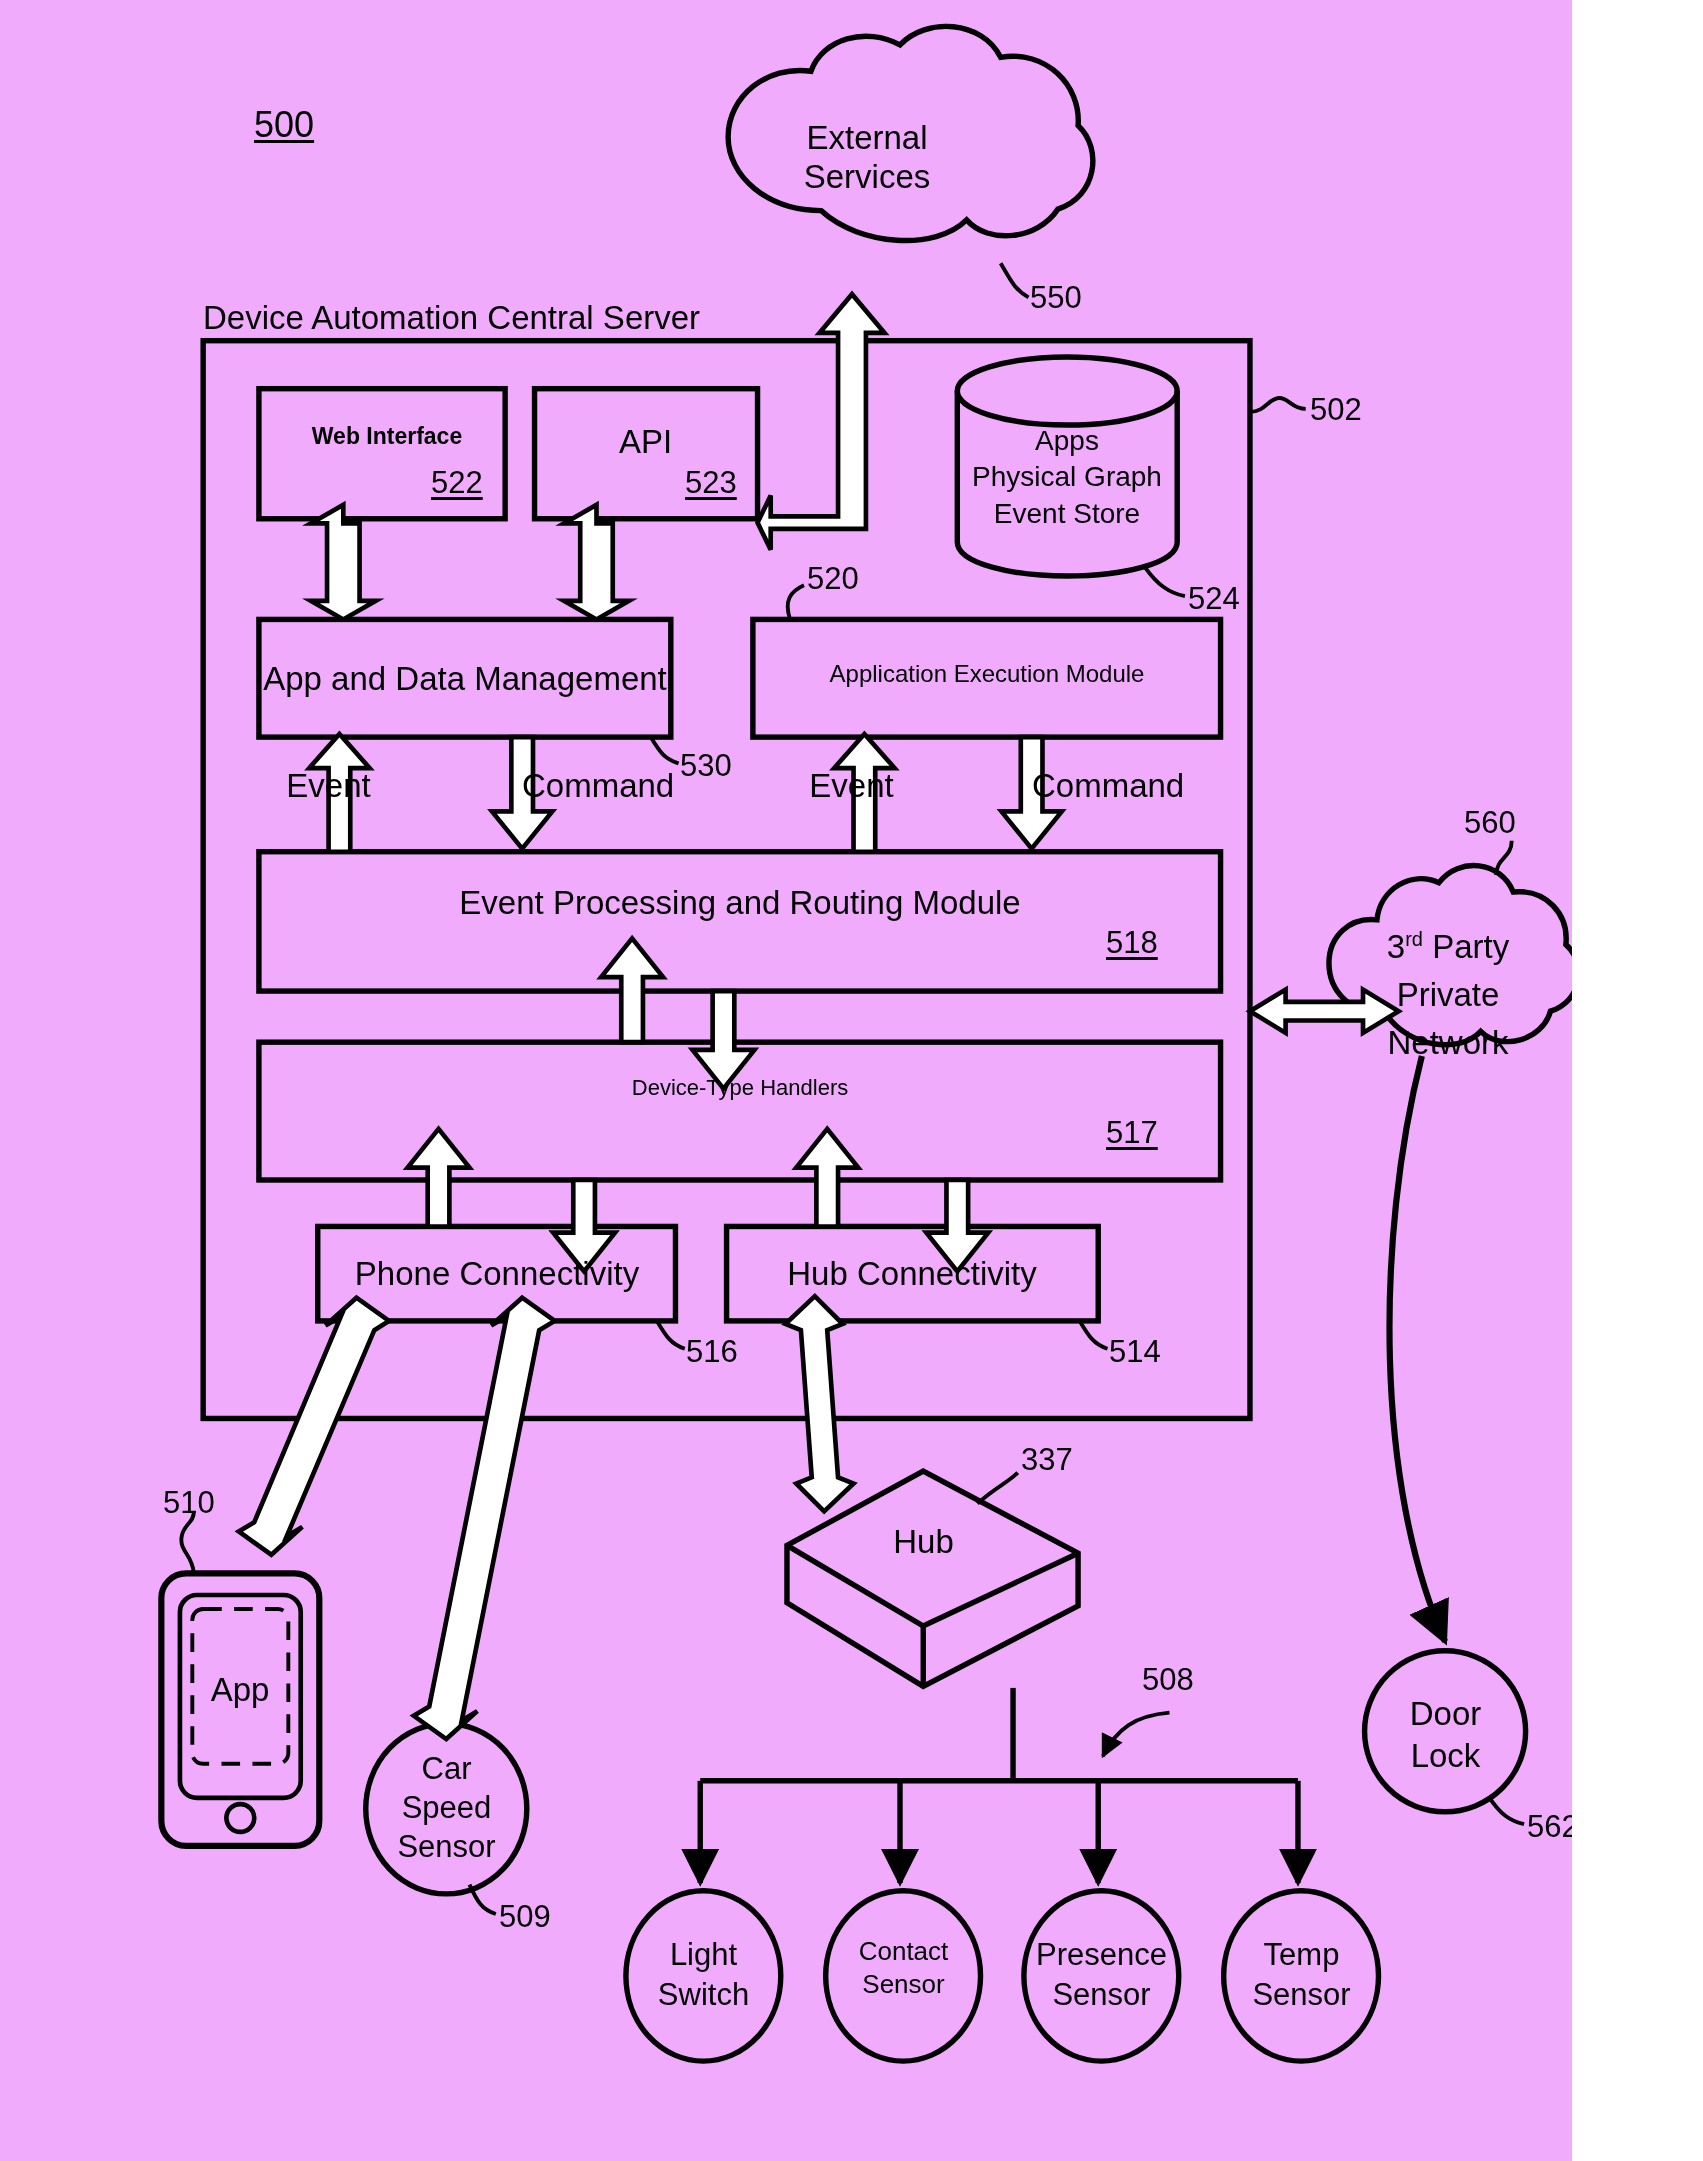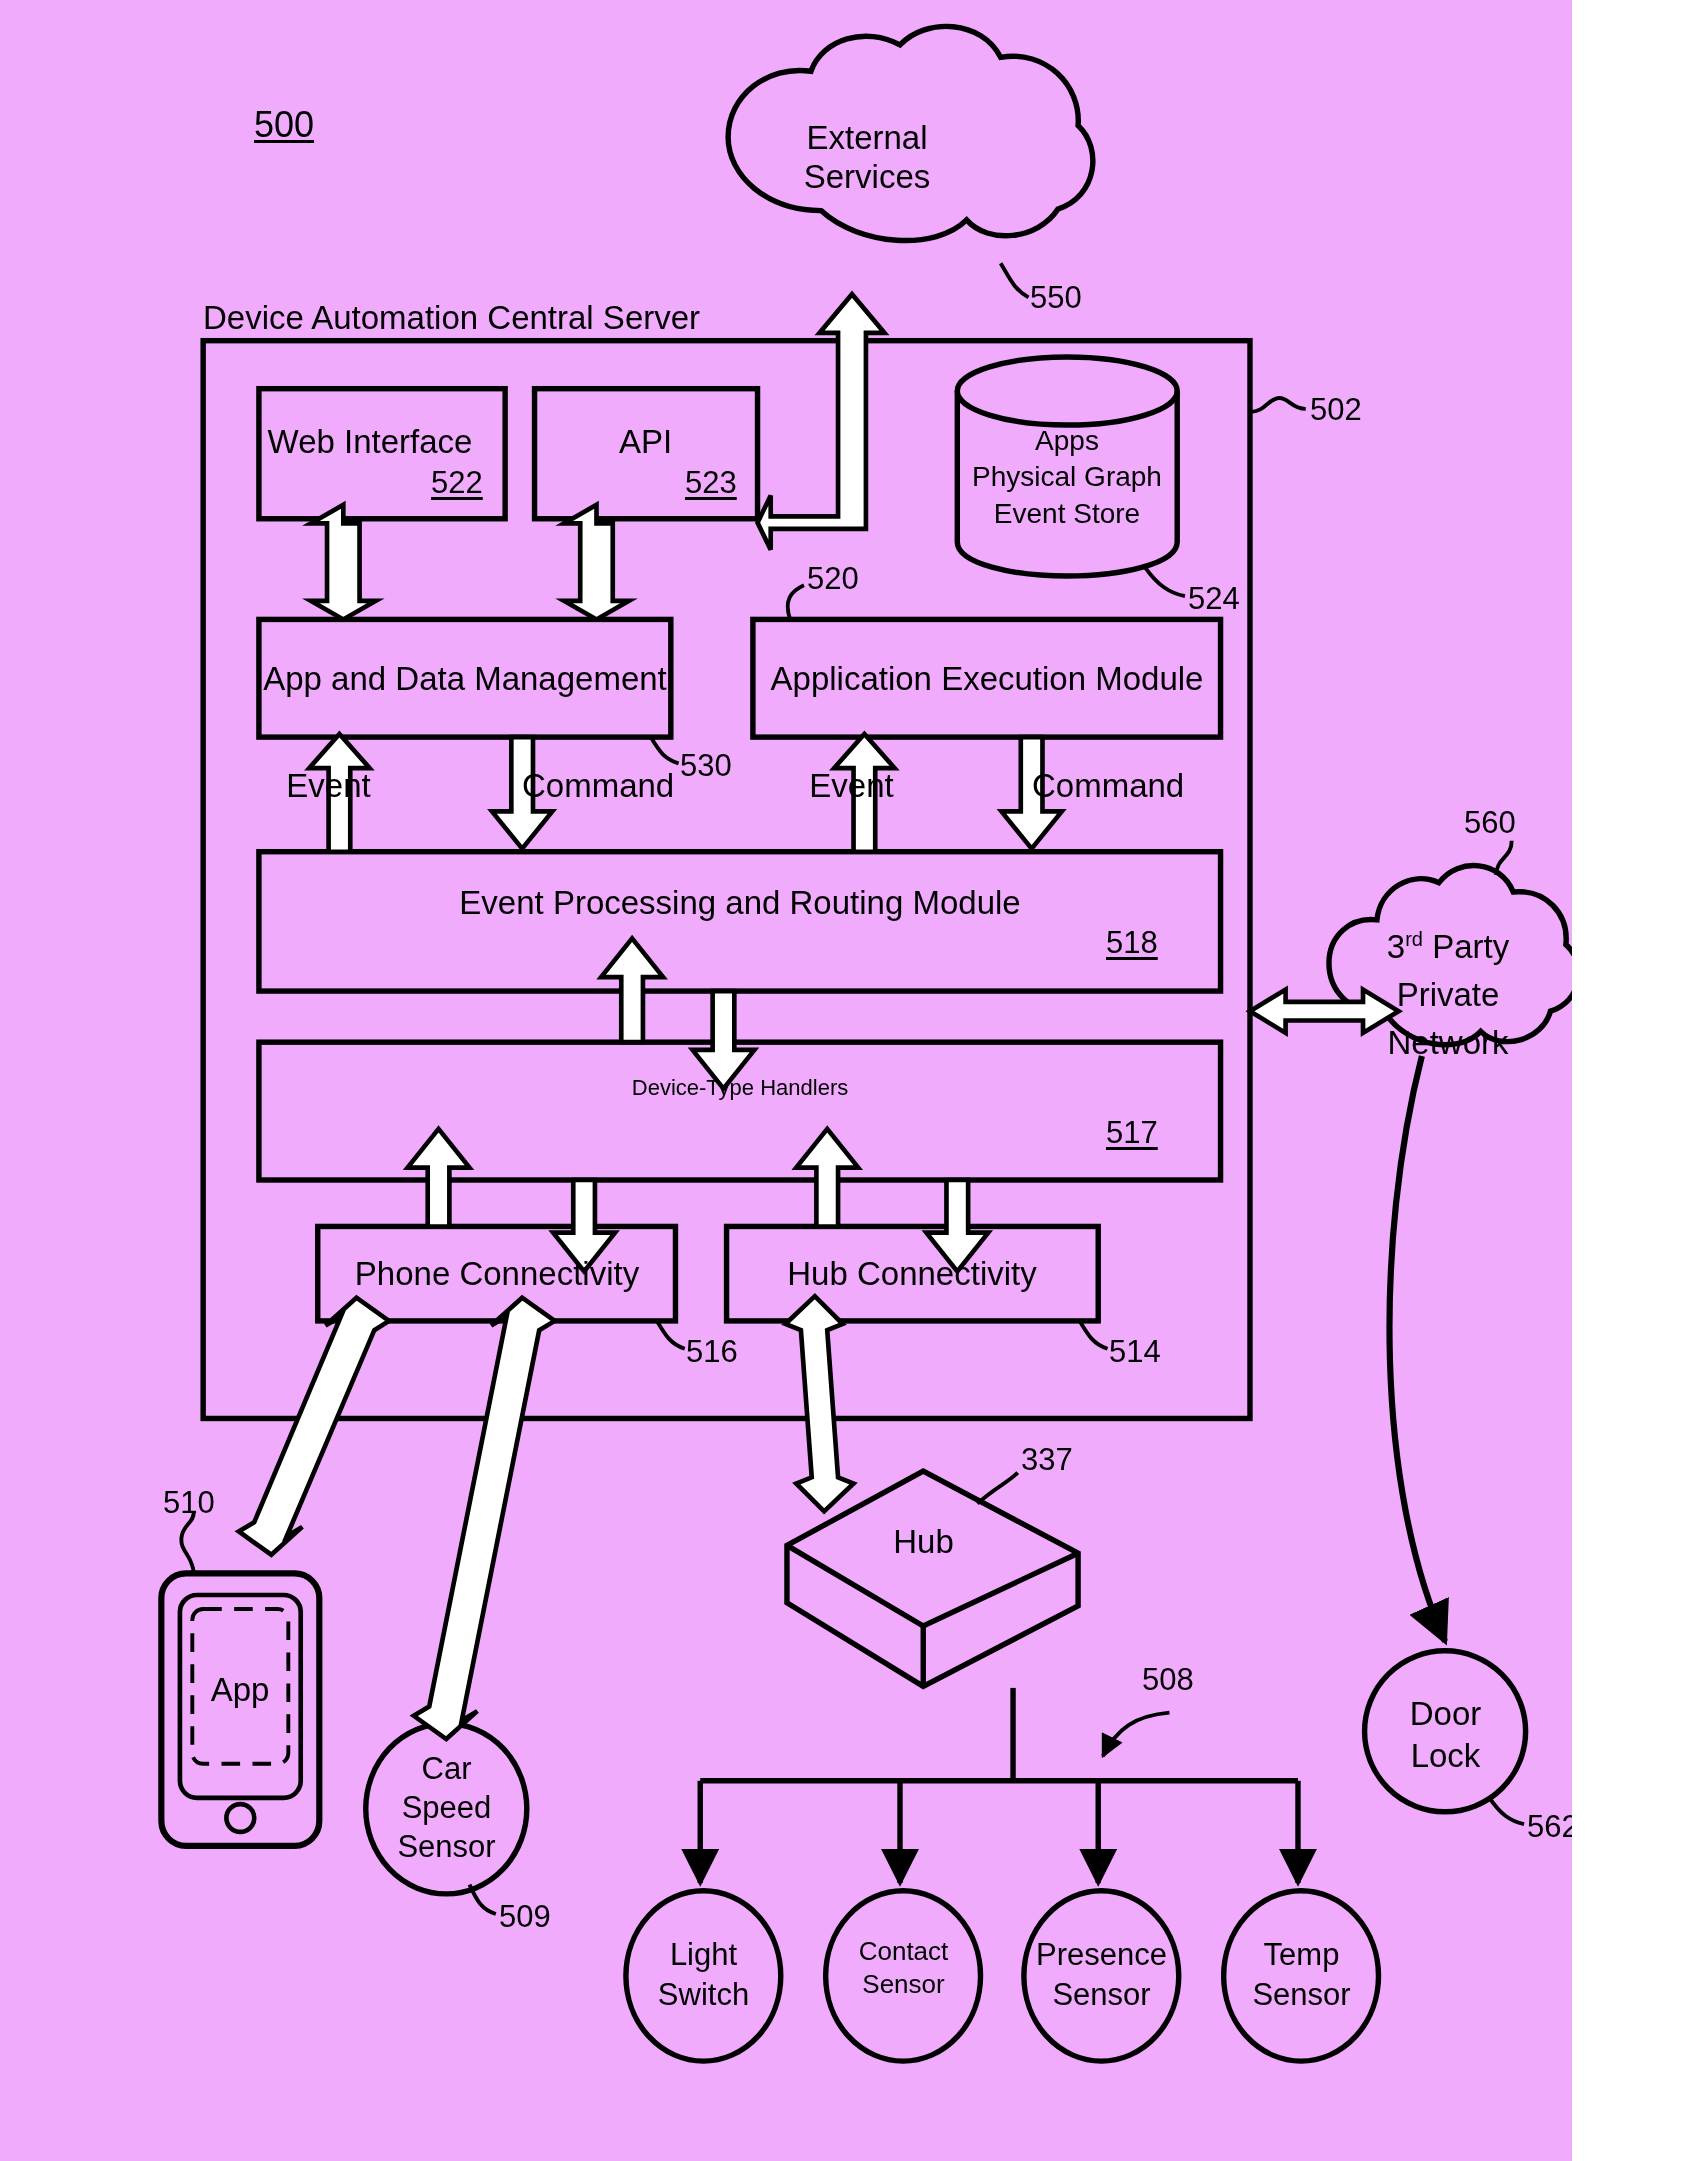--- a/index.html
+++ b/index.html
@@ -227,33 +227,33 @@
   </svg>
 
   <div class="ref ref-u" style="left:254px; top:104px; font-size:36px;">500</div>
 
   <div class="lbl" style="left:743px; top:119px; width:248px; font-size:33px;">External<br>Services</div>
   <div class="ref" style="left:1030px; top:280px;">550</div>
 
   <div class="lbl" style="left:203px; top:299px; width:542px; font-size:33px; text-align:left;">Device Automation Central Server</div>
   <div class="ref" style="left:1310px; top:392px;">502</div>
 
-  <div class="lbl" style="left:247px; top:423px; width:246px; font-size:33px;">Web Interface</div>
+  <div class="lbl" style="left:264px; top:423px; width:246px; font-size:23px;font-weight:bold;">Web Interface</div>
   <div class="boxnum" style="left:431px; top:465px;">522</div>
 
   <div class="lbl" style="left:534px; top:423px; width:223px; font-size:33px;">API</div>
   <div class="boxnum" style="left:685px; top:465px;">523</div>
 
   <div class="lbl" style="left:957px; top:423px; width:220px; font-size:28px; line-height:1.3;">Apps<br>Physical Graph<br>Event Store</div>
   <div class="ref" style="left:1188px; top:581px;">524</div>
 
   <div class="lbl" style="left:259px; top:660px; width:412px; font-size:33px;">App and Data Management</div>
   <div class="ref" style="left:680px; top:748px;">530</div>
 
-  <div class="lbl" style="left:753px; top:660px; width:468px; font-size:33px;">Application Execution Module</div>
+  <div class="lbl" style="left:753px; top:660px; width:468px; font-size:24px;">Application Execution Module</div>
   <div class="ref" style="left:807px; top:561px;">520</div>
 
   <div class="lbl" style="left:259px; top:767px; width:139px; font-size:33px;">Event</div>
   <div class="lbl" style="left:522px; top:767px; width:201px; font-size:33px; text-align:left;">Command</div>
   <div class="lbl" style="left:782px; top:767px; width:139px; font-size:33px;">Event</div>
   <div class="lbl" style="left:1032px; top:767px; width:201px; font-size:33px; text-align:left;">Command</div>
 
   <div class="lbl" style="left:259px; top:884px; width:962px; font-size:33px;">Event Processing and Routing Module</div>
   <div class="boxnum" style="left:1106px; top:925px;">518</div>
 

